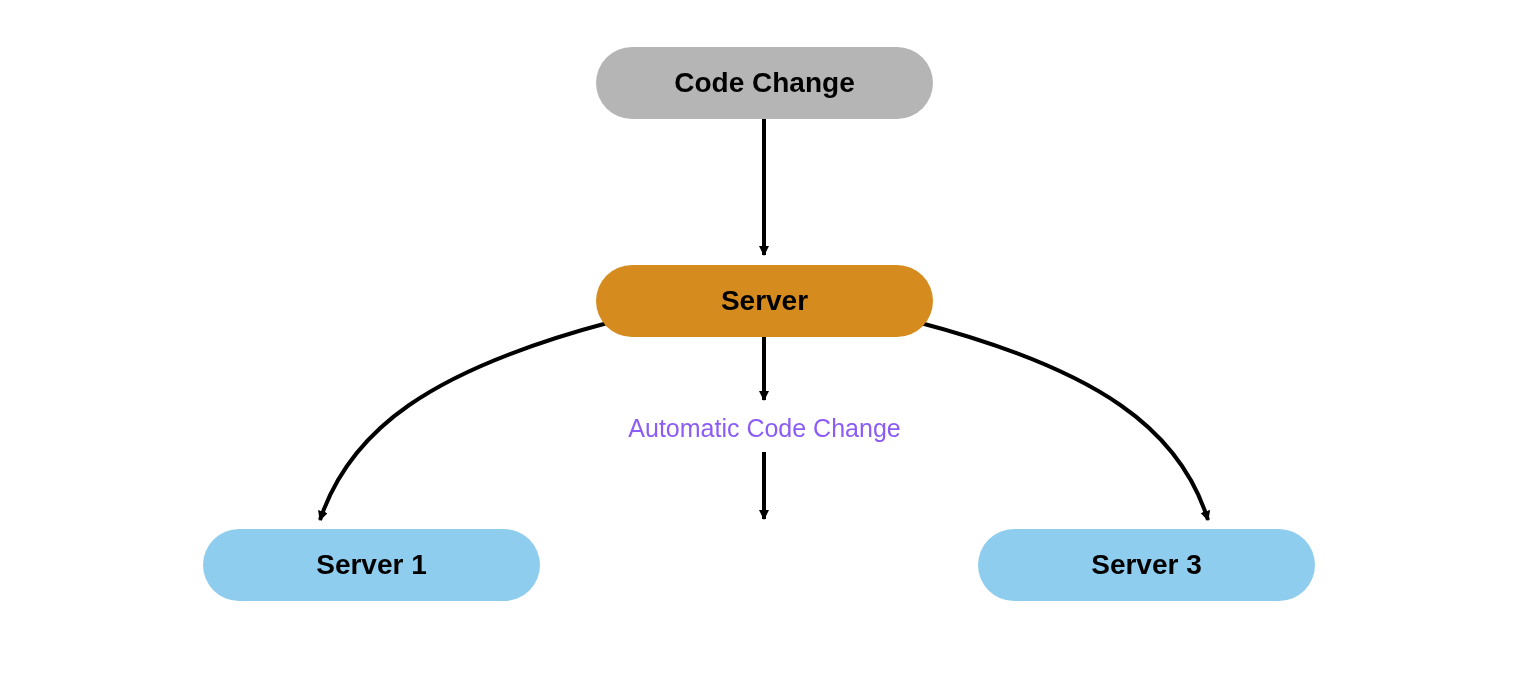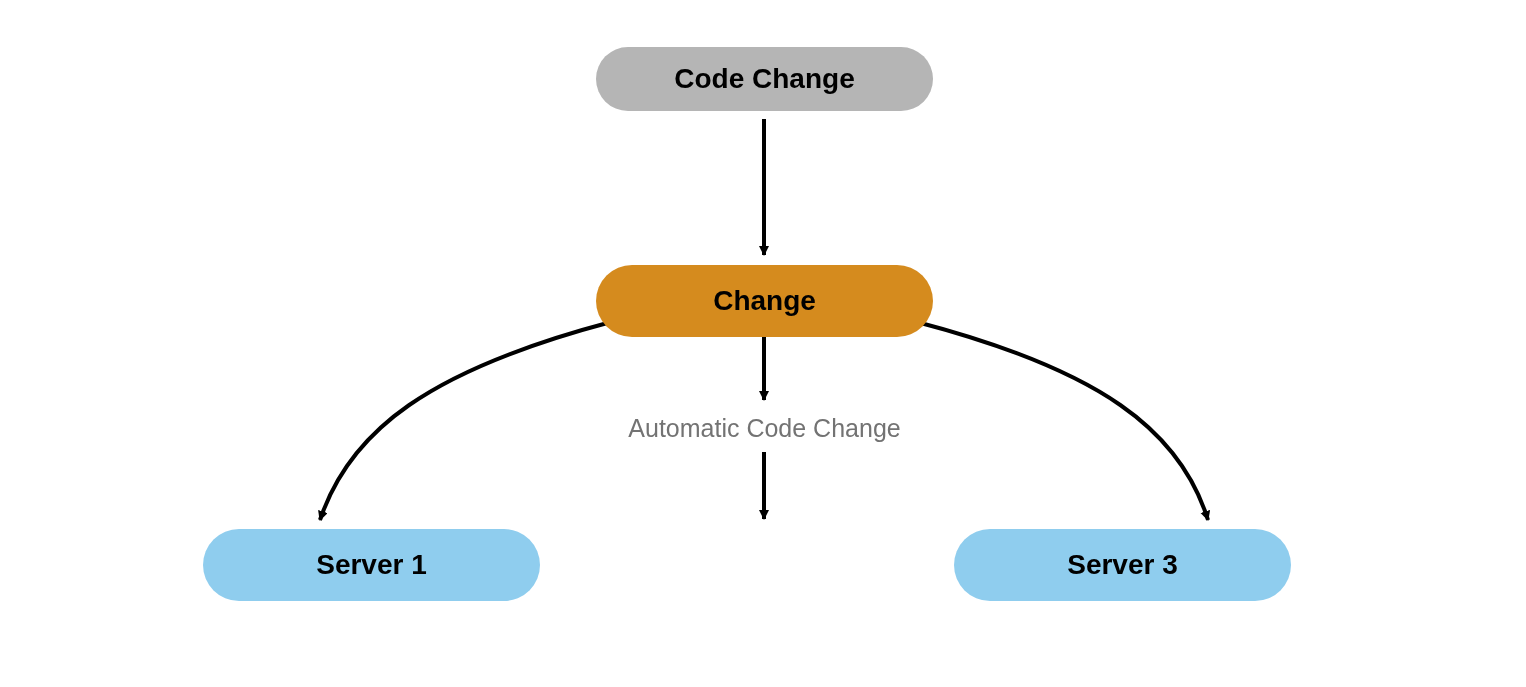--- a/index.html
+++ b/index.html
@@ -27,21 +27,21 @@
     align-items: center;
     justify-content: center;
     font-weight: 700;
     color: #000000;
     box-sizing: border-box;
   }
   .node-code-change {
     left: 596px;
     top: 47px;
     width: 337px;
-    height: 64px;
+    height: 72px;
     background: #b5b5b5;
     font-size: 28px;
   }
   .node-gitsync {
     left: 596px;
     top: 265px;
     width: 337px;
     height: 72px;
     background: #d58b1e;
     font-size: 28px;
@@ -49,26 +49,26 @@
   .node-server {
     top: 529px;
     width: 337px;
     height: 72px;
     background: #8fcdee;
     font-size: 28px;
     text-align: center;
   }
   .node-server1 { left: 203px; }
   .node-server2 { left: 596px; }
-  .node-server3 { left: 954px; }
+  .node-server3 { left: 978px; }
   .edge-label {
     position: absolute;
     font-size: 25px;
     font-weight: 400;
-    color: #737373;
+    color: #8b5cf6;
     background: #ffffff;
     text-align: center;
     white-space: nowrap;
   }
   .label-automatic {
     left: 620px;
     top: 414px;
     width: 289px;
   }
 </style>
@@ -92,21 +92,21 @@
     <path d="M 611 322 C 430 370, 350 430, 320 520" fill="none" stroke="#000000" stroke-width="4" marker-end="url(#arrowhead)"></path>
 
     <path d="M 917 322 C 1100 370, 1180 430, 1208 520" fill="none" stroke="#000000" stroke-width="4" marker-end="url(#arrowhead)"></path>
   </svg>
 
   <div class="node node-code-change">
     <span>Code Change</span>
   </div>
 
   <div class="node node-gitsync">
-    <span>Change</span>
+    <span>Server</span>
   </div>
 
   <div class="edge-label label-automatic">Automatic Code Change</div>
 
   <div class="node node-server node-server1">
     <span>Server 1</span>
   </div>
 
 
   <div class="node node-server node-server3">

